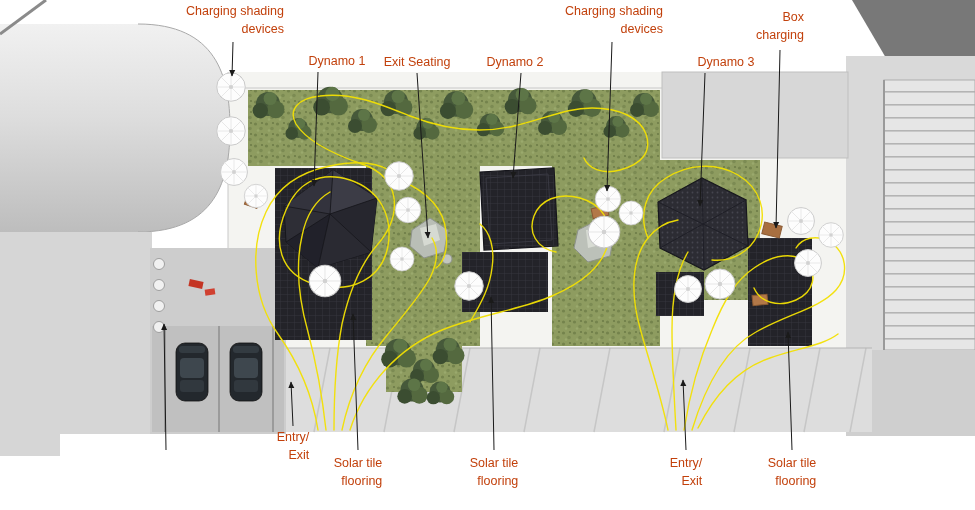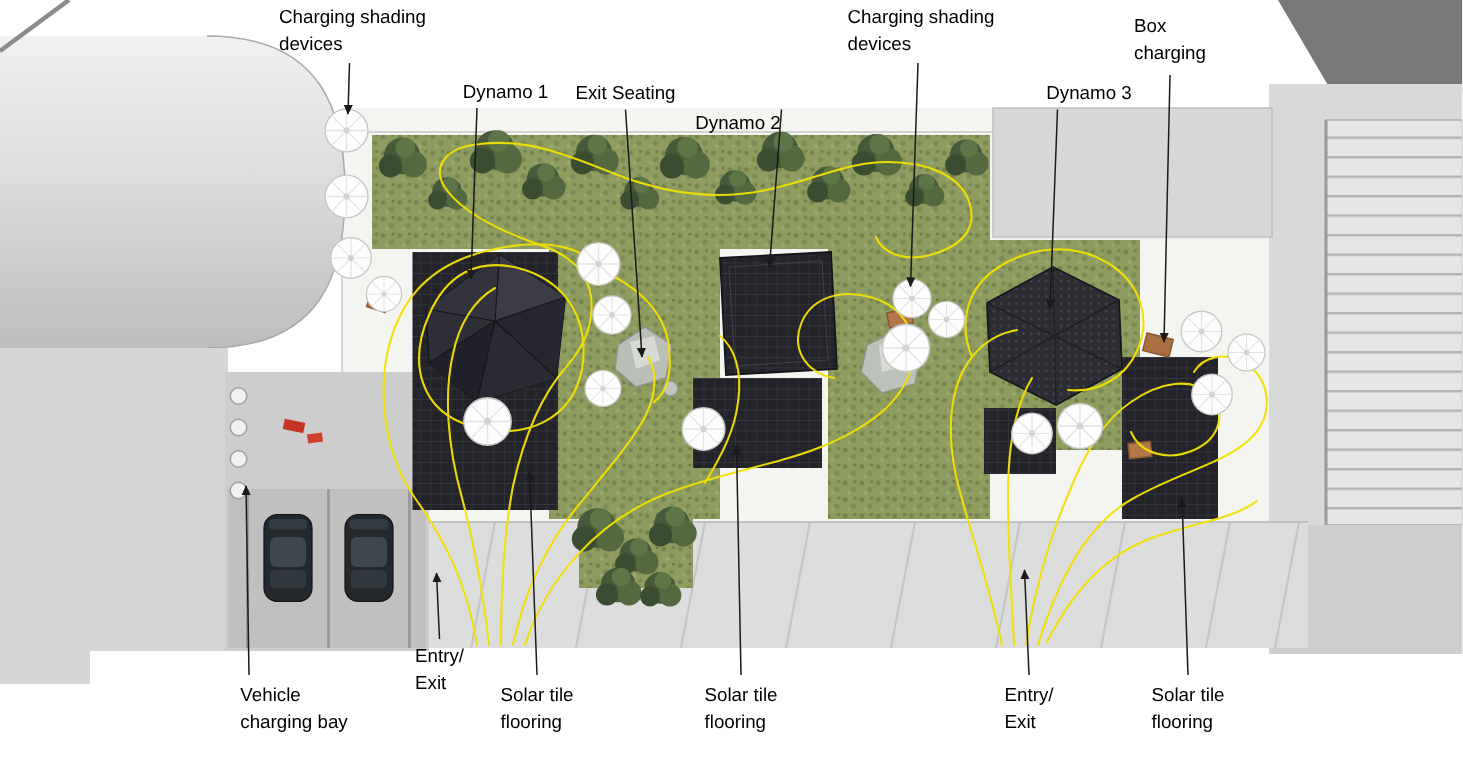--- a/index.html
+++ b/index.html
@@ -9,22 +9,22 @@
     background:#ffffff;
     font-family:"Liberation Sans",sans-serif;
     overflow:hidden;
   }
   .stage svg.scene{position:absolute;left:0;top:0;}
   .lbl{
     position:absolute;
     transform:translateX(-50%);
     font-size:12.5px;
     line-height:1.45;
-    color:#000000;
-    text-align:left;
+    color:#c2410c;
+    text-align:right;
     white-space:pre-line;
     z-index:5;
   }
 </style>
 </head>
 <body>
 
 <div class="stage">
 
   <svg class="scene" width="975" height="510" viewBox="0 0 975 510">
@@ -246,28 +246,26 @@
       <line x1="494" y1="450" x2="491" y2="297" marker-end="url(#arr)"></line>
       <line x1="686" y1="450" x2="683" y2="380" marker-end="url(#arr)"></line>
       <line x1="792" y1="450" x2="788" y2="332" marker-end="url(#arr)"></line>
     </g>
   </svg>
 
   <div class="lbl" style="left:235px;top:2px;">Charging shading
 devices</div>
   <div class="lbl" style="left:318px;top:52px;margin-left:19px;">Dynamo 1</div>
   <div class="lbl" style="left:417px;top:53px;">Exit Seating</div>
-  <div class="lbl" style="left:492px;top:53px;margin-top:20px;">Dynamo 2</div>
+  <div class="lbl" style="left:515px;top:53px;">Dynamo 2</div>
   <div class="lbl" style="left:614px;top:2px;">Charging shading
 devices</div>
   <div class="lbl" style="left:706px;top:53px;padding-left:40px;">Dynamo 3</div>
   <div class="lbl" style="left:780px;top:8px;">Box
 charging</div>
-  <div class="lbl" style="left:196px;top:454px;">Vehicle
-charging bay</div>
   <div class="lbl" style="left:293px;top:428px;">Entry/
 Exit</div>
   <div class="lbl" style="left:358px;top:454px;">Solar tile
 flooring</div>
   <div class="lbl" style="left:494px;top:454px;">Solar tile
 flooring</div>
   <div class="lbl" style="left:686px;top:454px;">Entry/
 Exit</div>
   <div class="lbl" style="left:792px;top:454px;">Solar tile
 flooring</div>

